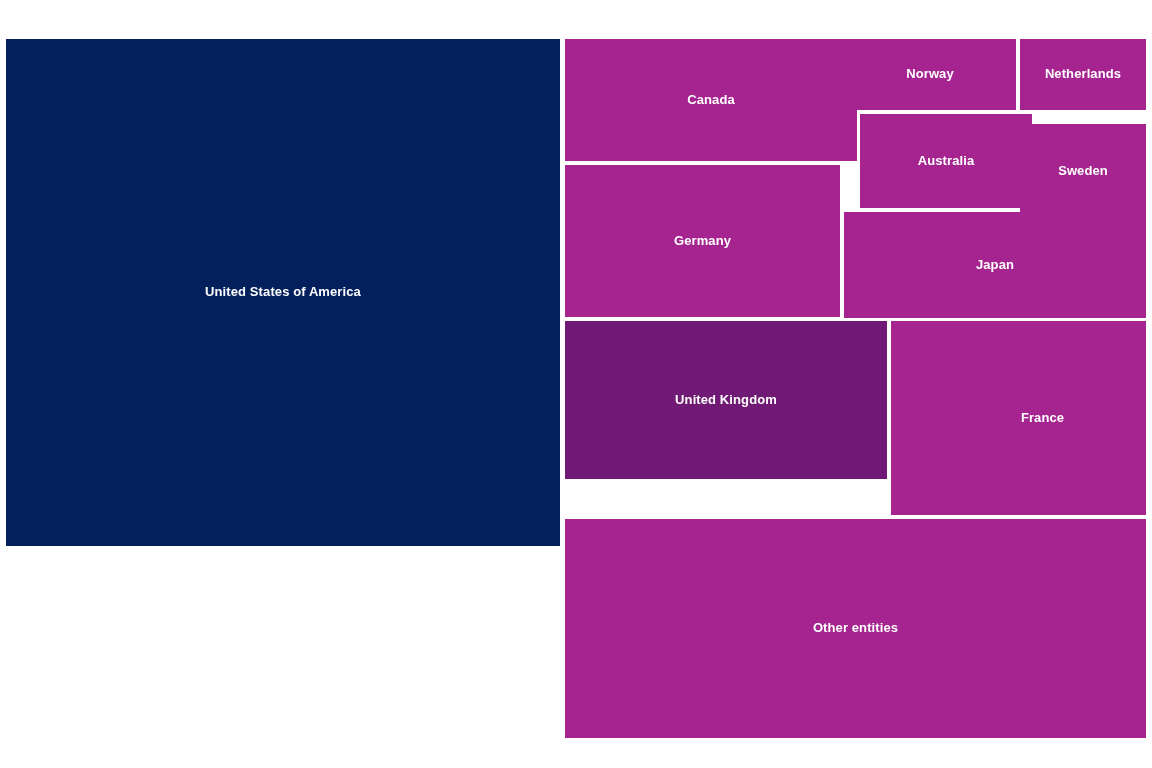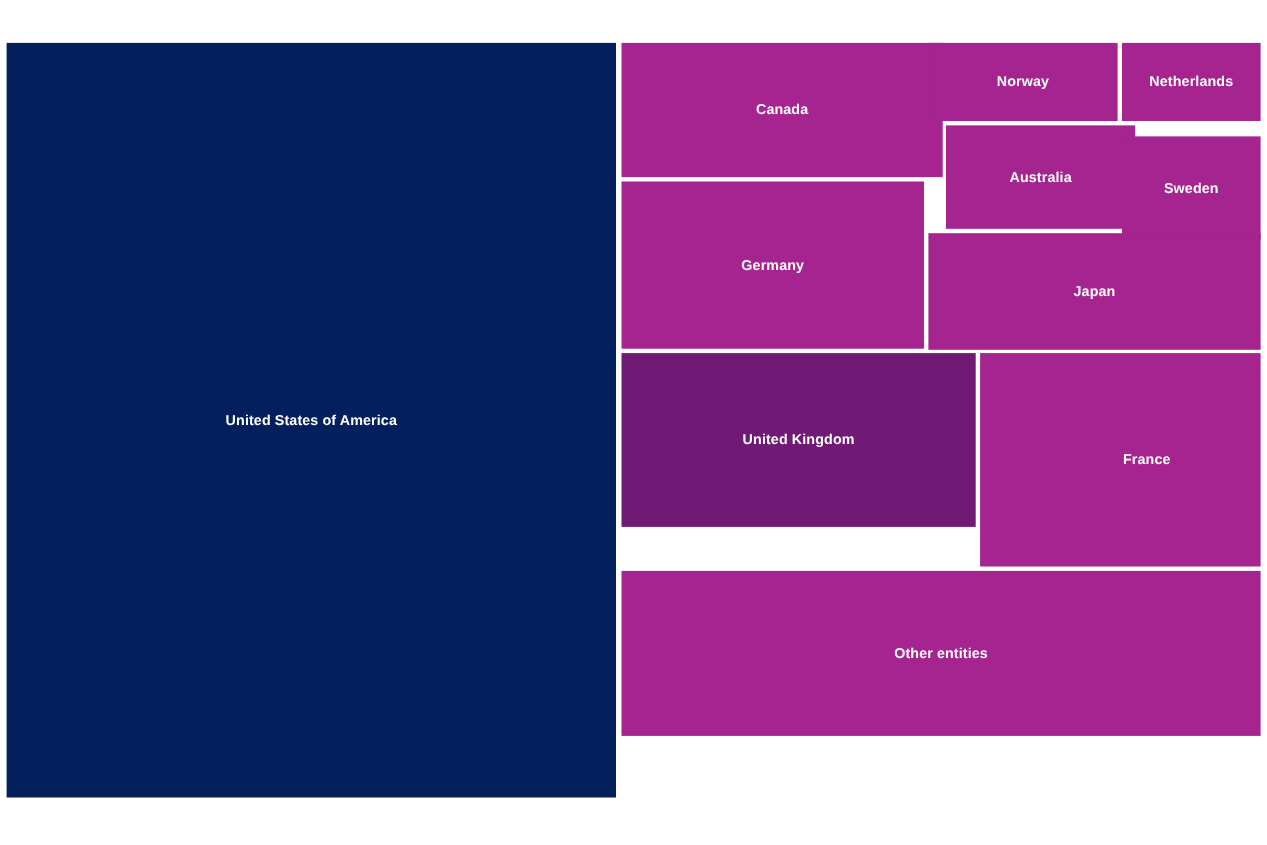--- a/index.html
+++ b/index.html
@@ -45,21 +45,21 @@
     letter-spacing: 0.1px;
     white-space: nowrap;
     pointer-events: none;
   }
 </style>
 </head>
 <body>
 
 <div id="treemap-figure">
   <div id="plot-area" style="background: rgb(255, 255, 255);">
-      <div class="tile" style="left: 6px; top: 39px; width: 554px; height: 686px; background: rgb(4, 32, 92);">
+      <div class="tile" style="left: 6px; top: 39px; width: 554px; height: 507px; background: rgb(4, 32, 92);">
         <span class="tile-label" style="color: rgb(255, 255, 255);">United States of America</span>
       </div>
       <div class="tile" style="left: 565px; top: 39px; width: 292px; height: 122px; background: rgb(165, 36, 144);">
         <span class="tile-label" style="color: rgb(255, 255, 255);">Canada</span>
       </div>
       <div class="tile" style="left: 844px; top: 39px; width: 172px; height: 71px; background: rgb(165, 36, 144);">
         <span class="tile-label" style="color: rgb(255, 255, 255);">Norway</span>
       </div>
       <div class="tile" style="left: 1020px; top: 39px; width: 126px; height: 71px; background: rgb(165, 36, 144);">
         <span class="tile-label" style="color: rgb(255, 255, 255);">Netherlands</span>
@@ -75,17 +75,17 @@
       </div>
       <div class="tile" style="left: 844px; top: 212px; width: 302px; height: 106px; background: rgb(165, 36, 144);">
         <span class="tile-label" style="color: rgb(255, 255, 255);">Japan</span>
       </div>
       <div class="tile" style="left: 565px; top: 321px; width: 322px; height: 158px; background: #701a75;">
         <span class="tile-label" style="color: rgb(255, 255, 255);">United Kingdom</span>
       </div>
       <div class="tile" style="left: 891px; top: 321px; width: 255px; height: 194px; background: rgb(165, 36, 144); padding-left: 48px;">
         <span class="tile-label" style="color: rgb(255, 255, 255);">France</span>
       </div>
-      <div class="tile" style="left: 565px; top: 519px; width: 581px; height: 150px; background: rgb(165, 36, 144);">
+      <div class="tile" style="left: 565px; top: 519px; width: 581px; height: 219px; background: rgb(165, 36, 144);">
         <span class="tile-label" style="color: rgb(255, 255, 255);">Other entities</span>
       </div>
     </div>
 </div>
 
 </body></html>

